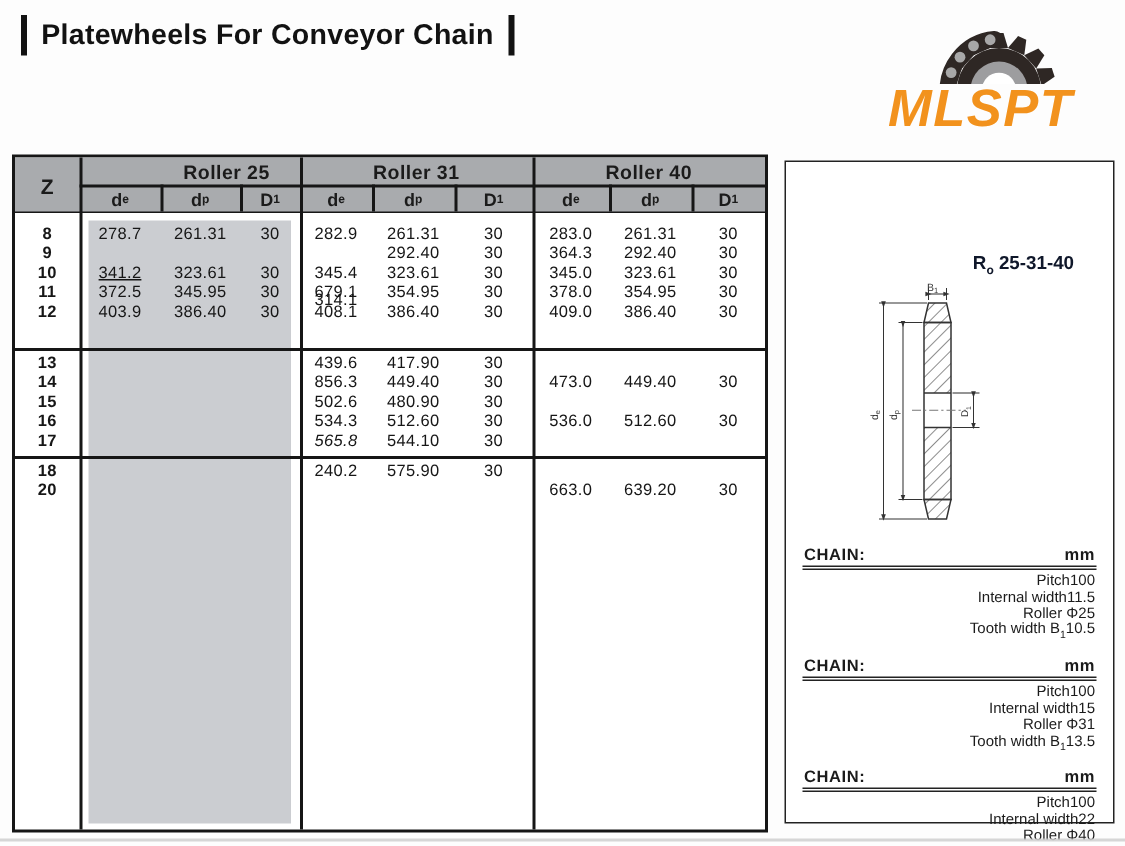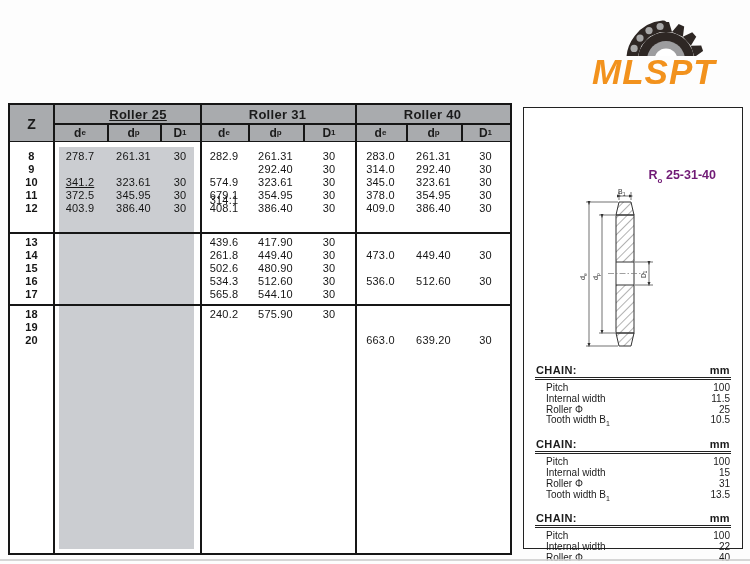--- a/index.html
+++ b/index.html
@@ -25,37 +25,42 @@
   .vline{position:absolute;width:1.5px;background:#161616;}
   .gray-block{position:absolute;left:49px;top:42px;width:135px;height:402px;background:#cbcdd1;}
   .rowgroup{position:absolute;left:0;width:500px;}
   .trow{display:flex;height:13px;}
   .trow span{display:inline-block;line-height:13px;font-size:11px;text-align:center;letter-spacing:.2px;color:#161616;}
   .c-z{width:43px;font-weight:700;}
 
   
   .panel{position:absolute;left:523px;top:107px;width:218px;height:440px;border:1.5px solid #222;background:#fff;}
   .panel-head{position:absolute;left:12px;top:24px;display:flex;gap:38px;font-size:11.5px;letter-spacing:.9px;color:#222;}
-  .ro-line{position:absolute;right:26px;top:60px;font-size:12.5px;font-weight:700;color:#701a75;}
+  .ro-line{position:absolute;right:26px;top:60px;font-size:12.5px;font-weight:700;color:#0f172a;}
   .ro-line sub{font-size:8px;}
   .draw{position:absolute;left:28px;top:80px;}
   .chains{position:absolute;left:11px;right:11px;top:256px;}
   .chain-section{margin-bottom:8px;}
   .chain-head{display:flex;justify-content:space-between;align-items:flex-end;border-bottom:3px double #222;padding:0 1px 1px 1px;font-size:11px;font-weight:700;letter-spacing:.4px;}
   .chain-rows{padding:3px 1px 0 1px;}
-  .chain-row{display:flex;justify-content:space-between;font-size:10px;line-height:10.8px;margin-left:10px;}
+  .chain-row{display:flex;justify-content:flex-end;font-size:10px;line-height:10.8px;margin-left:10px;}
   .chain-row sub{font-size:7px;}
 
   .bottom-rule{position:absolute;left:0;top:559px;width:750px;height:1.5px;background:#cfcfcf;opacity:.85;}
 </style>
 </head>
 <body>
 
 <div class="sheet">
 
+  <div class="title-wrap">
+    <div class="title-bar"></div>
+    <div class="page-title">Platewheels For Conveyor Chain</div>
+    <div class="title-bar"></div>
+  </div>
 
   <svg class="logo" viewBox="0 0 134 86">
     <defs>
       <clipPath id="gearclip">
           <rect x="0" y="0" width="134" height="54"></rect>
         </clipPath>
     </defs>
     <g clip-path="url(#gearclip)">
       <g fill="#2e2724">
         <polygon points="68,30 80,30 77,20 71,20" transform="rotate(0 74 58)"></polygon>
@@ -80,21 +85,21 @@
     </g>
     <text id="logo-text" x="0" y="82" font-size="35" font-weight="bold" font-style="italic" fill="#f2921d" font-family="Liberation Sans, sans-serif" letter-spacing="1">MLSPT</text>
   </svg>
 
   <div class="tbl">
     <div class="tbl-header-bg"></div>
     <div class="gray-block"></div>
 
     <div class="z-head">Z</div>
     <div id="group-heads">
-        <div class="grp-label" style="left: 46px; width: 164px; text-decoration: underline;">Roller 25</div>
+        <div class="grp-label" style="left: 59px; width: 164px;">Roller 25</div>
         <div class="sub-head" style="left: 43px; width: 54px;">
           <span>d</span>
           <sub>e</sub>
         </div>
         <div class="sub-head" style="left: 97px; width: 53px;">
           <span>d</span>
           <sub>p</sub>
         </div>
         <div class="sub-head" style="left: 150px; width: 40px;">
           <span>D</span>
@@ -156,30 +161,30 @@
           <span class="c-d" style="width: 49px;">30</span>
         </div>
         <div class="trow">
           <span class="c-z">9</span>
           <span class="c-d" style="width: 54px;"></span>
           <span class="c-d" style="width: 53px;"></span>
           <span class="c-d" style="width: 40px;"></span>
           <span class="c-d" style="width: 48px; margin-top: 31px;">314.1</span>
           <span class="c-d" style="width: 55px;">292.40</span>
           <span class="c-d" style="width: 52px;">30</span>
-          <span class="c-d" style="width: 51px;">314.0</span>
+          <span class="c-d" style="width: 51px;">364.3</span>
           <span class="c-d" style="width: 55px;">292.40</span>
           <span class="c-d" style="width: 49px;">30</span>
         </div>
         <div class="trow">
           <span class="c-z">10</span>
           <span class="c-d" style="width: 54px; text-decoration: underline;">341.2</span>
           <span class="c-d" style="width: 53px;">323.61</span>
           <span class="c-d" style="width: 40px;">30</span>
-          <span class="c-d" style="width: 48px;">574.9</span>
+          <span class="c-d" style="width: 48px;">345.4</span>
           <span class="c-d" style="width: 55px;">323.61</span>
           <span class="c-d" style="width: 52px;">30</span>
           <span class="c-d" style="width: 51px;">345.0</span>
           <span class="c-d" style="width: 55px;">323.61</span>
           <span class="c-d" style="width: 49px;">30</span>
         </div>
         <div class="trow">
           <span class="c-z">11</span>
           <span class="c-d" style="width: 54px;">372.5</span>
           <span class="c-d" style="width: 53px;">345.95</span>
@@ -215,21 +220,21 @@
           <span class="c-d" style="width: 52px;">30</span>
           <span class="c-d" style="width: 51px;"></span>
           <span class="c-d" style="width: 55px;"></span>
           <span class="c-d" style="width: 49px;"></span>
         </div>
         <div class="trow">
           <span class="c-z">14</span>
           <span class="c-d" style="width: 54px;"></span>
           <span class="c-d" style="width: 53px;"></span>
           <span class="c-d" style="width: 40px;"></span>
-          <span class="c-d" style="width: 48px;">261.8</span>
+          <span class="c-d" style="width: 48px;">856.3</span>
           <span class="c-d" style="width: 55px;">449.40</span>
           <span class="c-d" style="width: 52px;">30</span>
           <span class="c-d" style="width: 51px;">473.0</span>
           <span class="c-d" style="width: 55px;">449.40</span>
           <span class="c-d" style="width: 49px;">30</span>
         </div>
         <div class="trow">
           <span class="c-z">15</span>
           <span class="c-d" style="width: 54px;"></span>
           <span class="c-d" style="width: 53px;"></span>
@@ -251,49 +256,37 @@
           <span class="c-d" style="width: 52px;">30</span>
           <span class="c-d" style="width: 51px;">536.0</span>
           <span class="c-d" style="width: 55px;">512.60</span>
           <span class="c-d" style="width: 49px;">30</span>
         </div>
         <div class="trow">
           <span class="c-z">17</span>
           <span class="c-d" style="width: 54px;"></span>
           <span class="c-d" style="width: 53px;"></span>
           <span class="c-d" style="width: 40px;"></span>
-          <span class="c-d" style="width: 48px;">565.8</span>
+          <span class="c-d" style="width: 48px; font-style: italic;">565.8</span>
           <span class="c-d" style="width: 55px;">544.10</span>
           <span class="c-d" style="width: 52px;">30</span>
           <span class="c-d" style="width: 51px;"></span>
           <span class="c-d" style="width: 55px;"></span>
           <span class="c-d" style="width: 49px;"></span>
         </div>
       </div>
     <div class="rowgroup" id="rg2" style="top:203px;">
         <div class="trow">
           <span class="c-z">18</span>
           <span class="c-d" style="width: 54px;"></span>
           <span class="c-d" style="width: 53px;"></span>
           <span class="c-d" style="width: 40px;"></span>
           <span class="c-d" style="width: 48px;">240.2</span>
           <span class="c-d" style="width: 55px;">575.90</span>
           <span class="c-d" style="width: 52px;">30</span>
-          <span class="c-d" style="width: 51px;"></span>
-          <span class="c-d" style="width: 55px;"></span>
-          <span class="c-d" style="width: 49px;"></span>
-        </div>
-        <div class="trow">
-          <span class="c-z">19</span>
-          <span class="c-d" style="width: 54px;"></span>
-          <span class="c-d" style="width: 53px;"></span>
-          <span class="c-d" style="width: 40px;"></span>
-          <span class="c-d" style="width: 48px;"></span>
-          <span class="c-d" style="width: 55px;"></span>
-          <span class="c-d" style="width: 52px;"></span>
           <span class="c-d" style="width: 51px;"></span>
           <span class="c-d" style="width: 55px;"></span>
           <span class="c-d" style="width: 49px;"></span>
         </div>
         <div class="trow">
           <span class="c-z">20</span>
           <span class="c-d" style="width: 54px;"></span>
           <span class="c-d" style="width: 53px;"></span>
           <span class="c-d" style="width: 40px;"></span>
           <span class="c-d" style="width: 48px;"></span>

